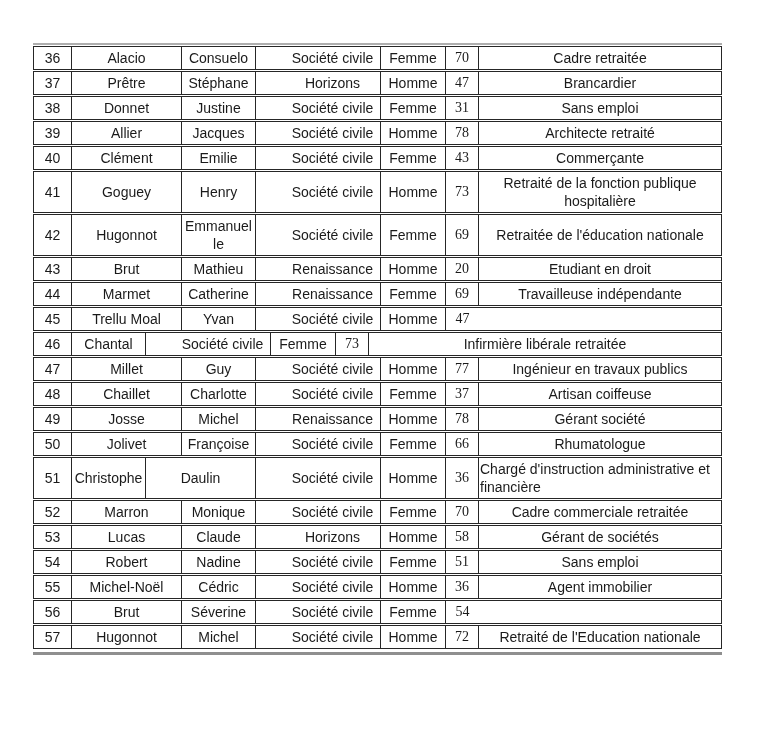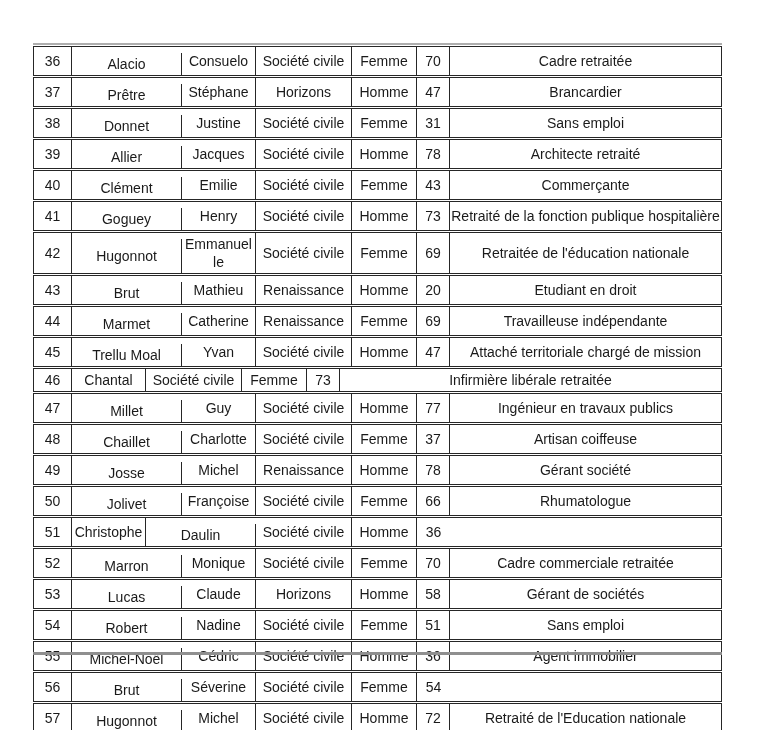--- a/index.html
+++ b/index.html
@@ -39,25 +39,25 @@
     text-align: center;
     border-right: 1px solid #262626;
     font-size: 14px;
     line-height: 18px;
     color: #1a1a1a;
     padding: 2px 2px;
     min-height: 22px;
   }
   .cell:last-child { border-right: none; }
   .c-num    { width: 38px;  flex: 0 0 38px; }
-  .c-nom    { width: 110px; flex: 0 0 110px; margin-top: 6px; }
+  .c-nom    { width: 110px; flex: 0 0 110px; }
   .c-prenom { width: 74px;  flex: 0 0 74px; word-break: break-word; }
-  .c-liste  { width: 96px;  flex: 0 0 96px; }
+  .c-liste  { width: 96px;  flex: 0 0 96px; margin-left: 29px; }
   .c-sexe   { width: 65px;  flex: 0 0 65px; }
-  .c-age    { width: 33px;  flex: 0 0 33px; }
+  .c-age    { width: 33px;  flex: 0 0 33px; font-family: Liberation Serif, serif; }
   .c-prof   { flex: 1 1 auto; padding: 2px 1px; }
   .row.prof-left .c-prof {
     justify-content: flex-start;
     text-align: left;
   }
 </style>
 </head>
 <body>
 
 <div class="page">
@@ -153,21 +153,20 @@
     <div class="cell c-prof">Travailleuse indépendante</div>
   </div>
 
   <div class="row">
     <div class="cell c-num">45</div>
     <div class="cell c-nom">Trellu Moal</div>
     <div class="cell c-prenom">Yvan</div>
     <div class="cell c-liste">Société civile</div>
     <div class="cell c-sexe">Homme</div>
     <div class="cell c-age">47</div>
-    <div class="cell c-prof">Attaché territoriale chargé de mission</div>
   </div>
 
   <div class="row">
     <div class="cell c-num">46</div>
     <div class="cell c-prenom">Chantal</div>
     <div class="cell c-liste">Société civile</div>
     <div class="cell c-sexe">Femme</div>
     <div class="cell c-age">73</div>
     <div class="cell c-prof">Infirmière libérale retraitée</div>
   </div>
@@ -212,20 +211,21 @@
     <div class="cell c-prof">Rhumatologue</div>
   </div>
 
   <div class="row prof-left">
     <div class="cell c-num">51</div>
     <div class="cell c-prenom">Christophe</div>
     <div class="cell c-nom">Daulin</div>
     <div class="cell c-liste">Société civile</div>
     <div class="cell c-sexe">Homme</div>
     <div class="cell c-age">36</div>
+    <div class="cell c-prof">Chargé d'instruction administrative et financière</div>
   </div>
 
   <div class="row">
     <div class="cell c-num">52</div>
     <div class="cell c-nom">Marron</div>
     <div class="cell c-prenom">Monique</div>
     <div class="cell c-liste">Société civile</div>
     <div class="cell c-sexe">Femme</div>
     <div class="cell c-age">70</div>
     <div class="cell c-prof">Cadre commerciale retraitée</div>

